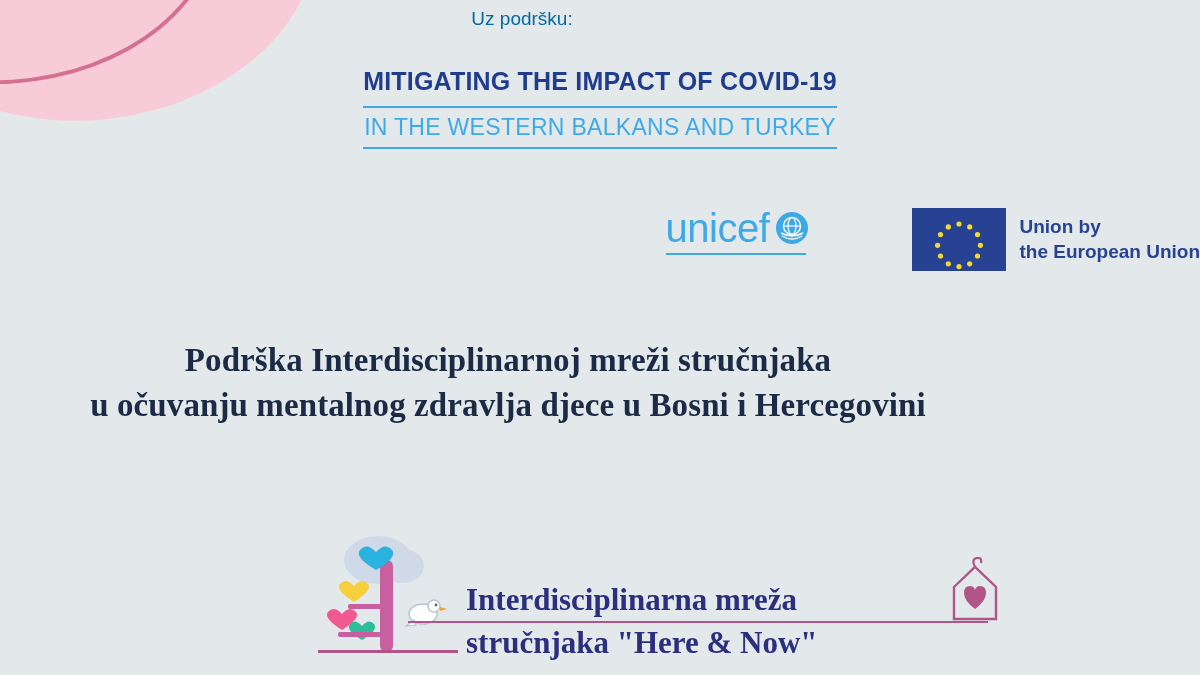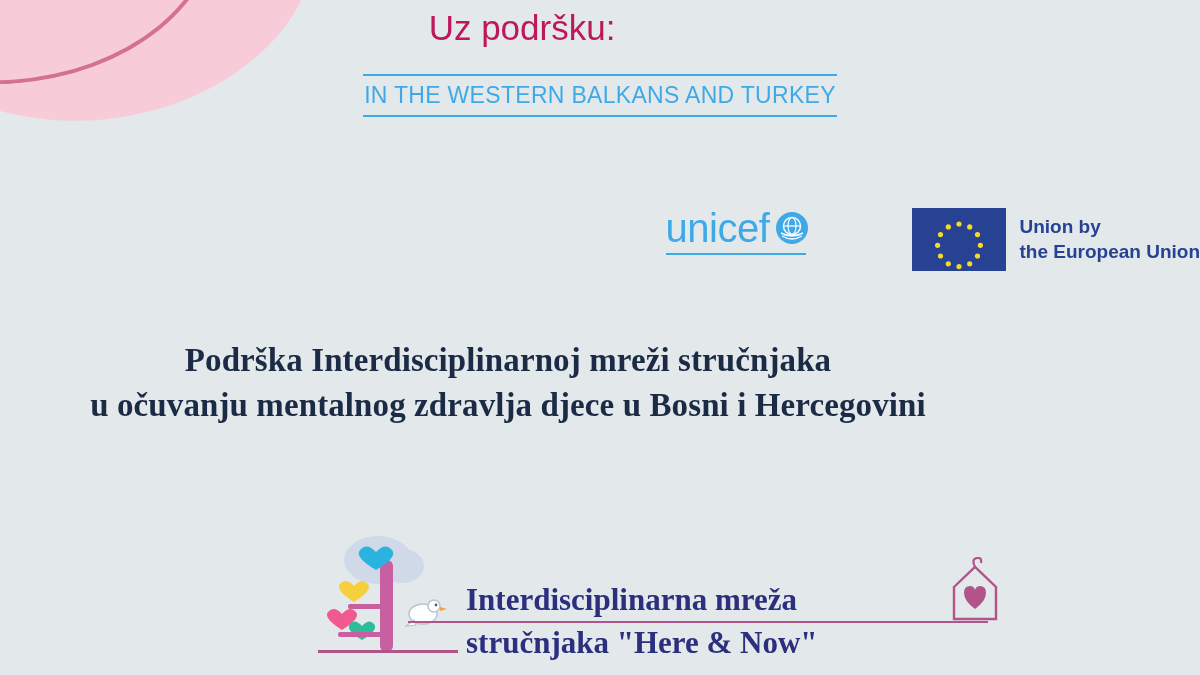--- a/index.html
+++ b/index.html
@@ -38,22 +38,22 @@
     transform: rotate(-4deg);
   }
 
   
   .support-label {
     position: absolute;
     top: 8px;
     left: 0;
     width: 1044px;
     text-align: center;
-    font-size: 35px;
-    color: #be185d;
+    font-size: 19px;
+    color: #0369a1;
     font-family: "Liberation Sans", sans-serif;
   }
 
   
   .mitigating {
     position: absolute;
     top: 66px;
     left: 0;
     width: 1200px;
     text-align: center;
@@ -225,20 +225,21 @@
 </style>
 </head>
 <body>
 
 <div class="blob-pink"></div>
 <div class="blob-arc"></div>
 
 <div class="support-label">Uz podršku:</div>
 
 <div class="mitigating">
+  <div class="line1">MITIGATING THE IMPACT OF COVID-19</div>
   <div class="rule"></div>
   <div class="line2">IN THE WESTERN BALKANS AND TURKEY</div>
   <div class="rule2"></div>
 </div>
 
 <div class="logos">
 
   <div class="unicef">
     <div class="unicef-top">
       <span class="unicef-word">unicef</span>

